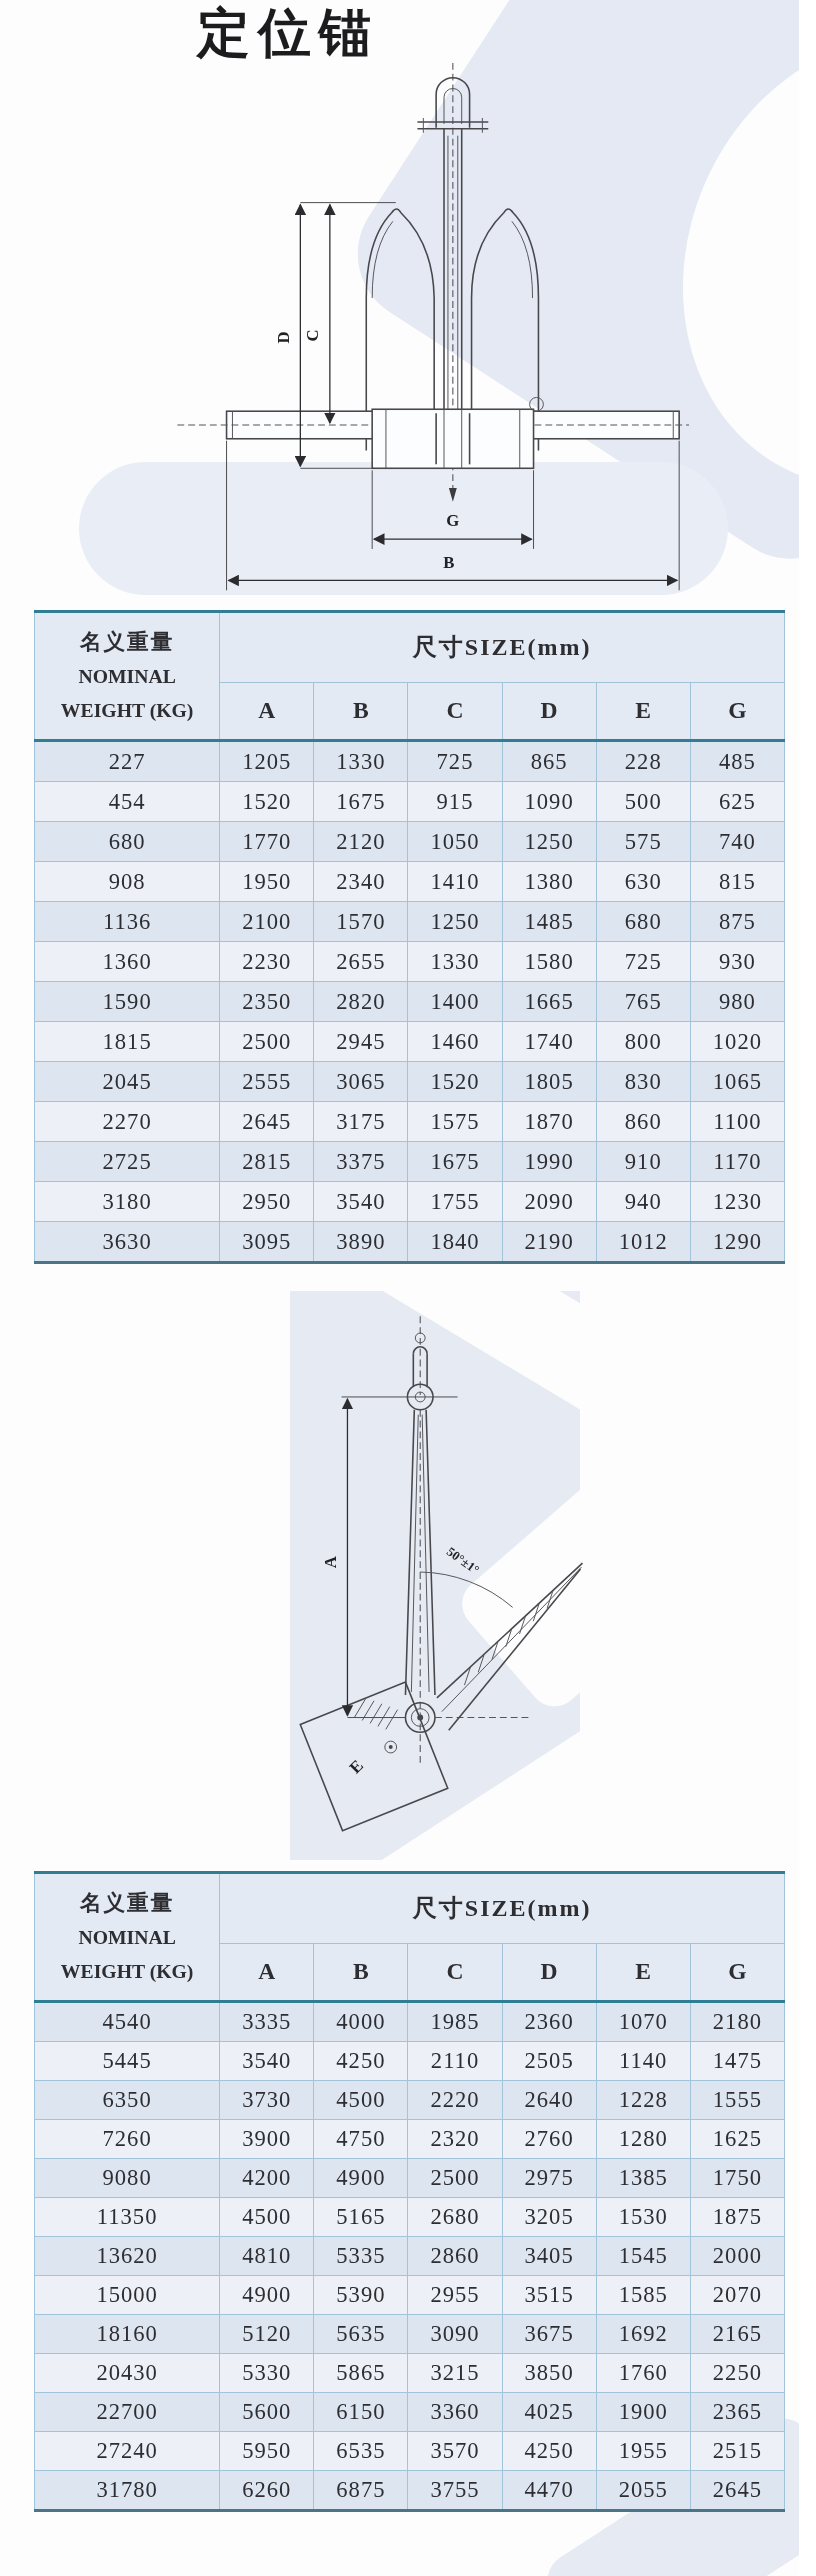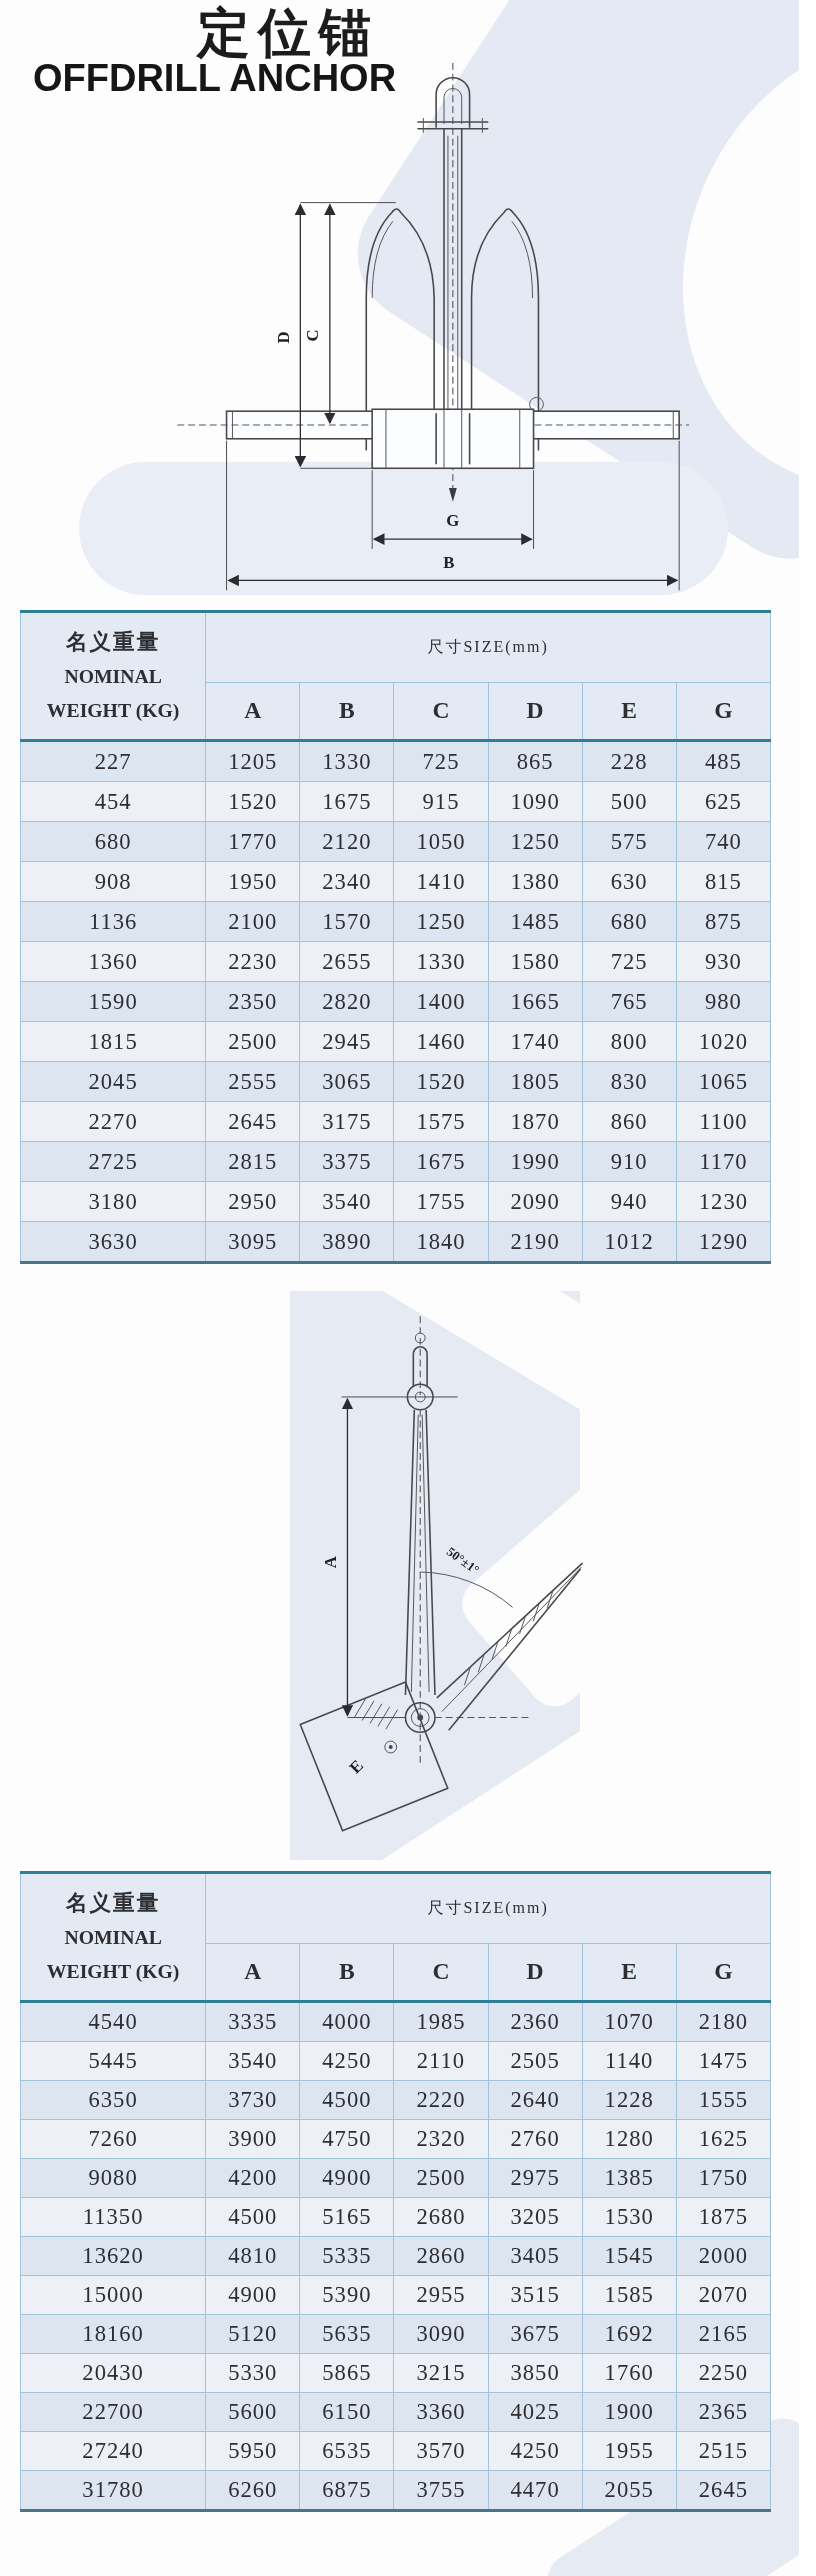--- a/index.html
+++ b/index.html
@@ -26,56 +26,55 @@
   #svg-side{left:236px;top:1277px;}
   .outline{fill:none;stroke:#48484c;stroke-width:1.6;}
   .thin{fill:none;stroke:#55555a;stroke-width:1;}
   .whitefill{fill:#fcfdfe;stroke:#48484c;stroke-width:1.6;}
   .cline{fill:none;stroke:#55555a;stroke-width:1.1;stroke-dasharray:7 4;}
   .dim{fill:none;stroke:#2c2c30;stroke-width:1.3;}
   .ext{fill:none;stroke:#4a4a4e;stroke-width:1;}
   .dimtext{font-family:"Liberation Serif","DejaVu Serif",serif;font-weight:bold;font-size:17px;fill:#222226;}
   .angtext{font-family:"Liberation Serif","DejaVu Serif",serif;font-weight:bold;font-size:13px;fill:#222226;}
   
-  .dim-table{position:absolute;left:20px;width:751px;z-index:2;border-collapse:collapse;table-layout:fixed;
+  .dim-table{position:absolute;left:34px;width:751px;z-index:2;border-collapse:collapse;table-layout:fixed;
              font-family:"Liberation Serif","DejaVu Serif",serif;padding-left:26px;}
   #table1{top:610px;}
   #table2{top:1871px;}
   .dim-table th,.dim-table td{border:1px solid #a2c4da;text-align:center;vertical-align:middle;
              color:#2e2e32;padding:0;}
   .dim-table th{background:#e3eaf4;}
   .dim-table thead tr:first-child th{border-top:3px solid #2f7e94;}
   .dim-table tbody tr:first-child td{border-top:3px solid #2f7e94;}
   .dim-table tbody tr:last-child td{border-bottom:3px solid #4a7488;}
   .dim-table tbody tr:nth-child(odd) td{background:#dde5f0;}
   .dim-table tbody tr:nth-child(even) td{background:#edf1f7;}
   .dim-table td{font-size:22.6px;letter-spacing:1px;height:39px;}
   #table2 td{height:38px;}
   th.weight-h{height:126px;line-height:1.3;}
   .wh-cn{font-size:21.6px;font-weight:bold;letter-spacing:2px;}
   .wh-en{font-size:19.7px;font-weight:bold;letter-spacing:0px;margin-top:8px;}
-  th.size-h{height:67px;font-size:16px;font-weight:normal;letter-spacing:2px;}
+  th.size-h{height:67px;font-size:24px;font-weight:bold;letter-spacing:2px;}
   th.dimh{height:55px;font-size:23.6px;font-weight:bold;}
 </style>
 </head>
 <body>
 
 <div id="page">
 
   <div class="wm wm-a"></div>
   <div class="wm wm-a2"></div>
   <div class="wm wm-d"></div>
   <div class="wm wm-b"></div>
   <div class="wm wm-b2"></div>
   <div class="wm wm-b3"></div>
   <div class="wm wm-b4"></div>
   <div class="wm wm-c"></div>
 
   <div class="title-cn">定位锚</div>
-  <div class="title-en">OFFDRILL ANCHOR</div>
 
   <svg id="svg-front" class="drawing" width="551" height="551" viewBox="0 0 560 560">
     <defs>
       <marker id="a1" viewBox="0 0 10 10" refX="9" refY="5" markerWidth="9" markerHeight="9" orient="auto-start-reverse">
           <path d="M0,0 L10,5 L0,10 z" fill="#2c2c30"></path>
         </marker>
     </defs>
 
     <line class="cline" x1="320" y1="6" x2="320" y2="438"></line>
     <polygon points="316,438 324,438 320,452" fill="#3c3c40"></polygon>

